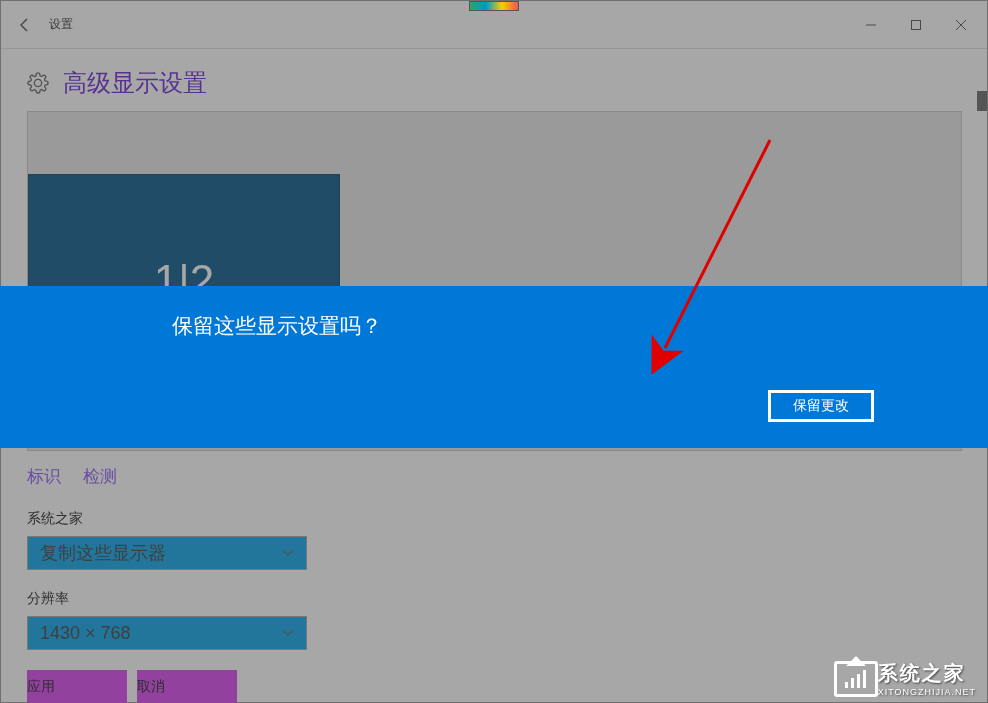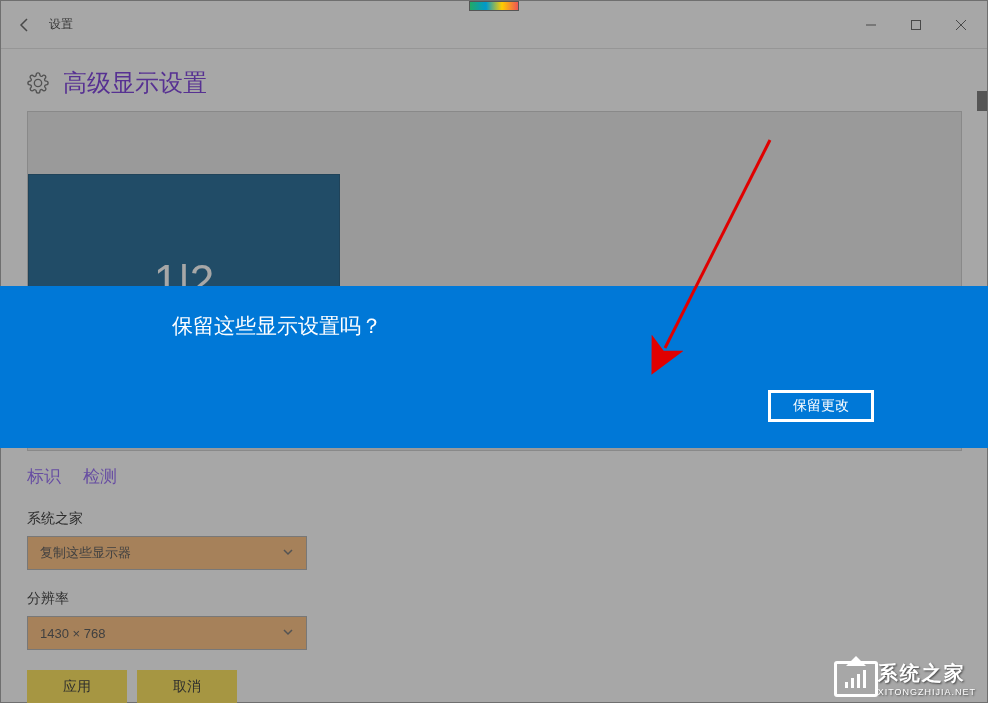--- a/index.html
+++ b/index.html
@@ -130,47 +130,47 @@
     }
     .field-label {
       font-size: 14px;
       color: #222;
       margin-bottom: 8px;
     }
     .select-box {
       width: 280px;
       height: 34px;
       border: 1px solid #aaa;
-      background: #fdba74;
+      background: #0ea5e9;
       display: flex;
       align-items: center;
       padding: 0 12px;
       margin-bottom: 20px;
       position: relative;
-      font-size: 13px;
+      font-size: 18px;
       color: #444;
     }
     .select-box .chev {
       margin-left: auto;
       color: #666;
     }
     .button-row {
       display: flex;
       gap: 10px;
     }
     .gray-btn {
       width: 100px;
       height: 34px;
-      background: #fde047;
+      background: #d946ef;
       border: none;
       font-size: 14px;
       color: #222;
       display: flex;
       align-items: center;
-      justify-content: center;
+      justify-content: flex-start;
     }
     
     .dialog {
       position: absolute;
       left: 0;
       right: 0;
       top: 286px;
       height: 162px;
       background: #0078d7;
       z-index: 5;

